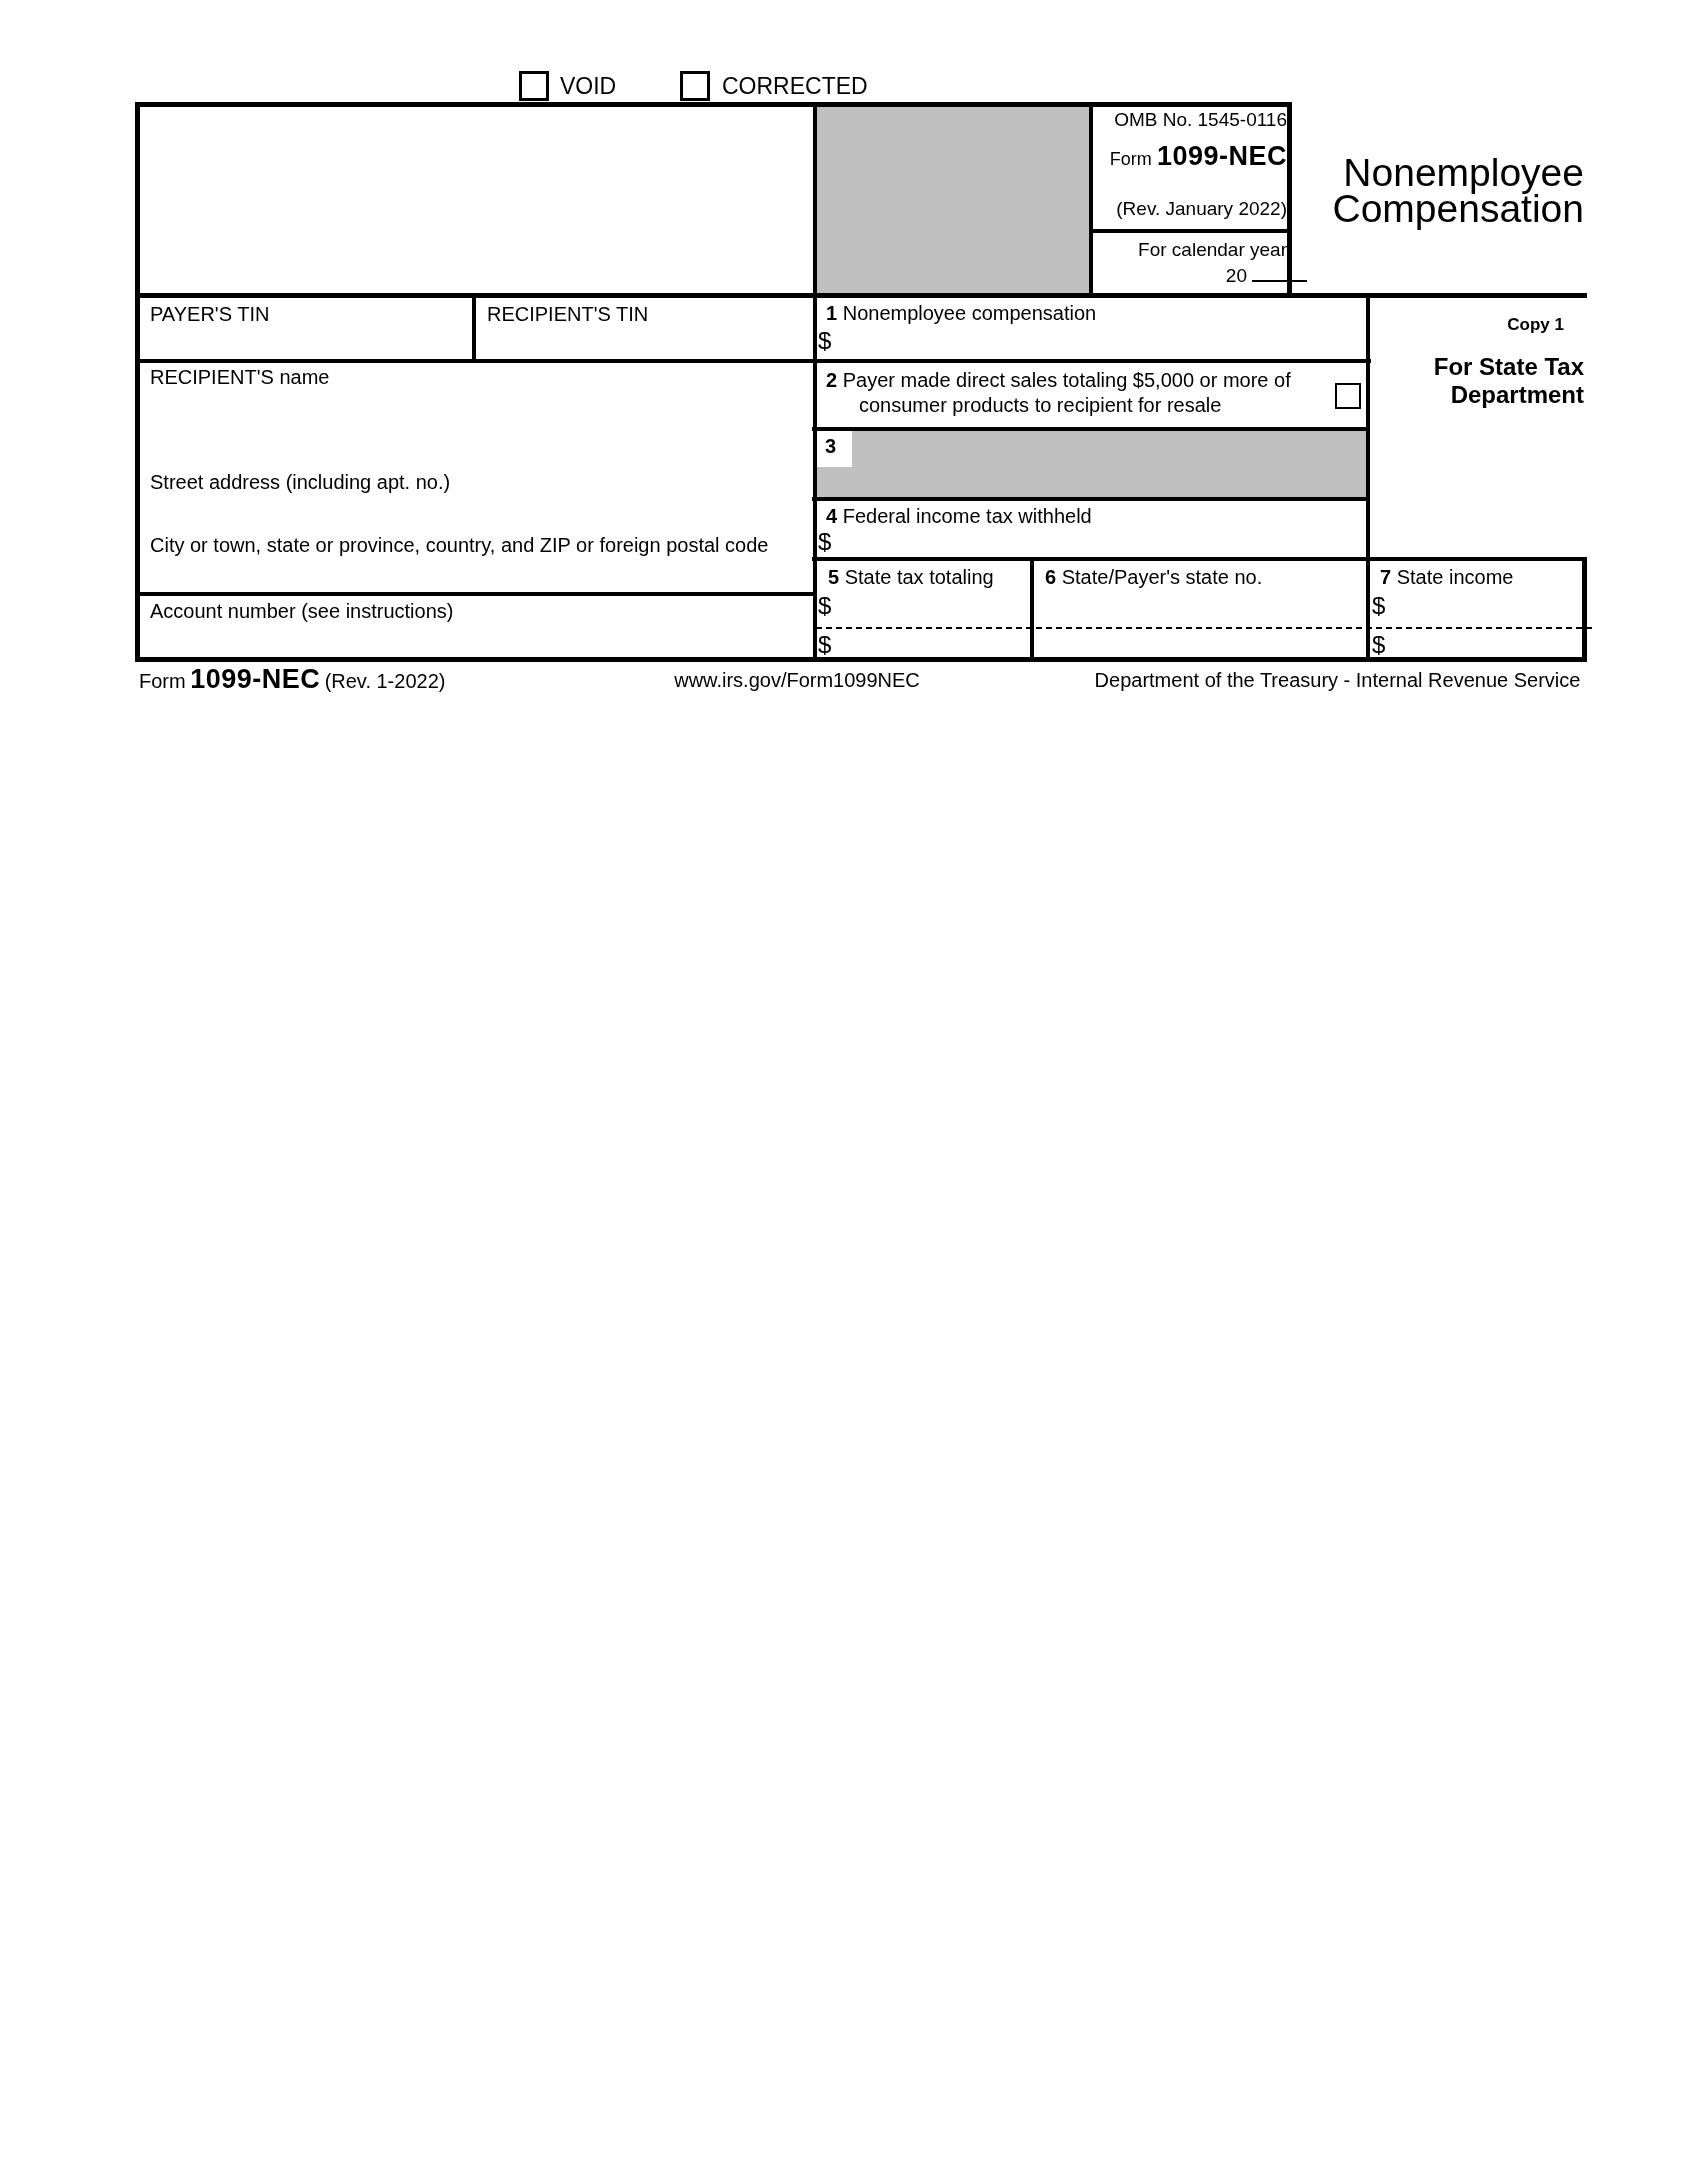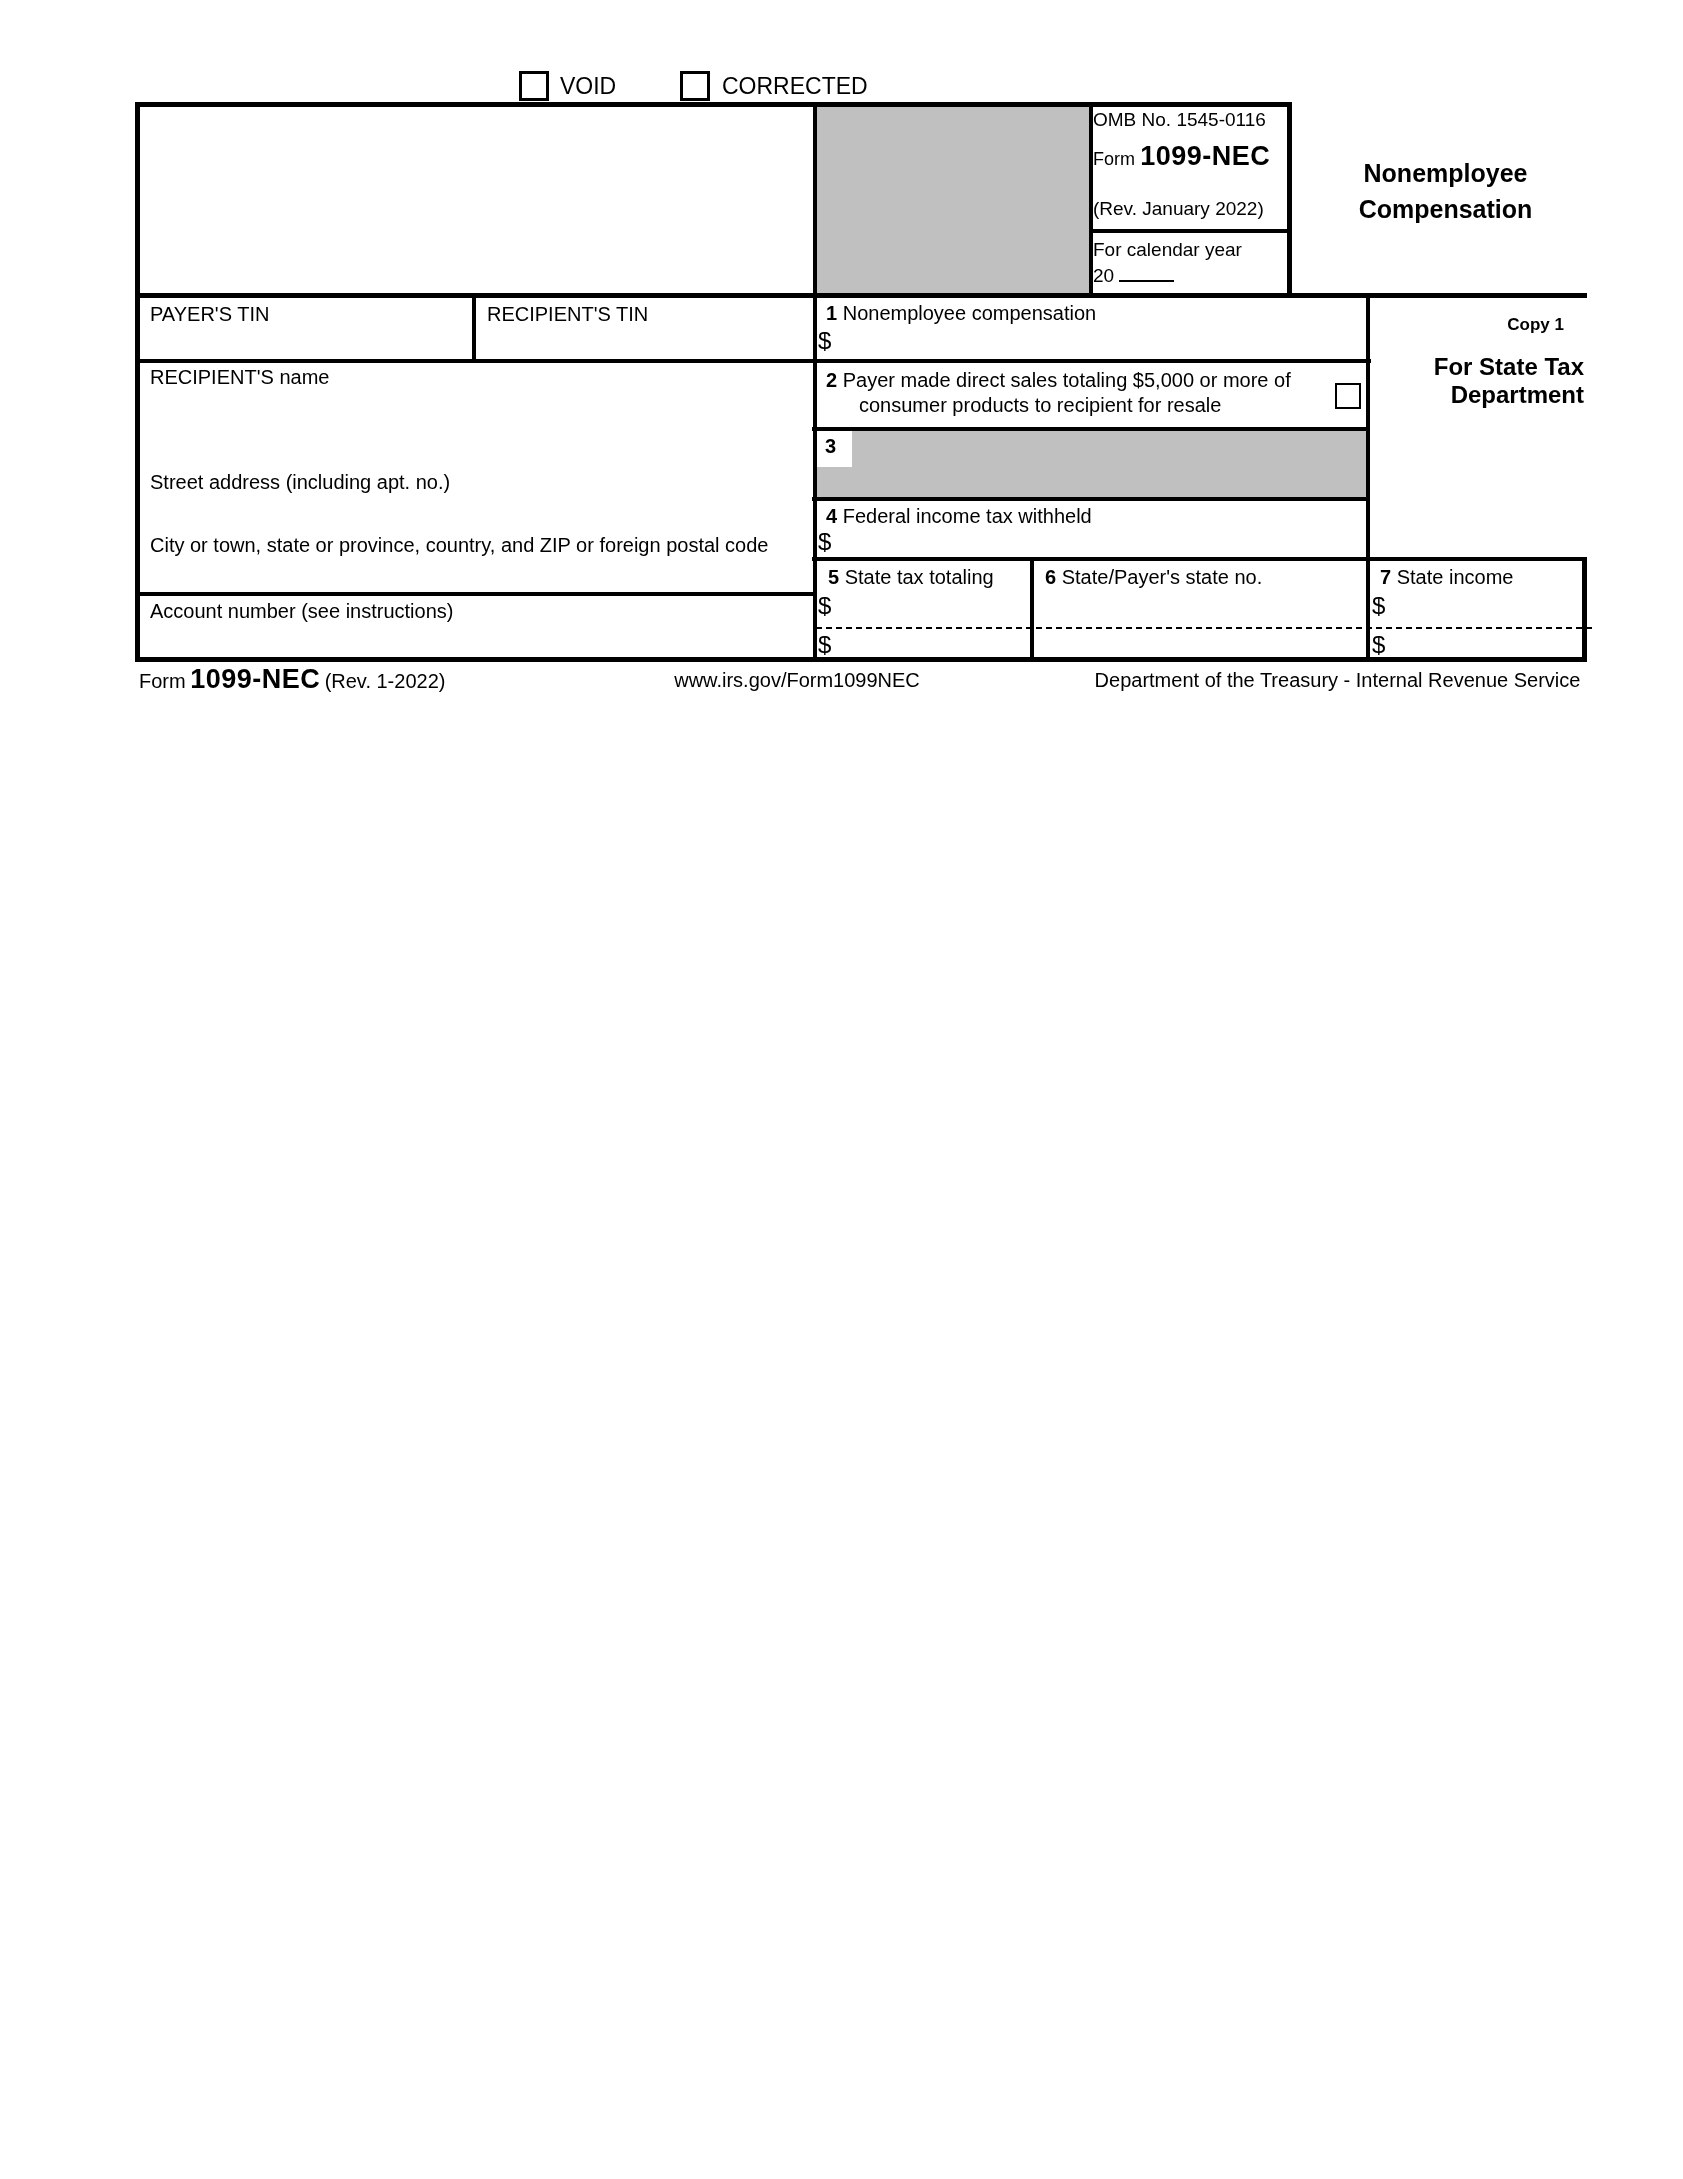--- a/index.html
+++ b/index.html
@@ -8,24 +8,24 @@
   .abs{position:absolute;}
   .ln{position:absolute;background:#000;}
   .dashed{position:absolute;border-top:2px dashed #000;height:0;}
   .gray{position:absolute;}
   .lbl{position:absolute;font-size:20px;line-height:26px;color:#000;}
   .num{font-weight:bold;}
   .dollar{position:absolute;font-size:24px;line-height:24px;color:#000;}
   .cb{position:absolute;background:#fff;border:3px solid #000;box-sizing:border-box;}
   .cb-small{position:absolute;background:#fff;border:2px solid #000;box-sizing:border-box;}
   .void-lbl{position:absolute;font-size:23px;line-height:30px;}
-  .title{position:absolute;font-size:25px;line-height:36px;font-weight:bold;text-align:center;}
+  .title{position:absolute;font-size:39px;line-height:36px;font-weight:normal;text-align:right;}
   .copy1{position:absolute;font-size:17px;line-height:30px;font-weight:bold;text-align:right;}
   .copysub{position:absolute;font-size:24px;line-height:28px;font-weight:bold;text-align:right;}
-  .ombline{position:absolute;text-align:left;font-size:19px;line-height:22px;}
+  .ombline{position:absolute;text-align:right;font-size:19px;line-height:22px;}
   .formword{font-size:18px;}
   .formnum{font-size:27px;font-weight:bold;letter-spacing:0.5px;}
   .yearblank{display:inline-block;width:55px;height:20px;border-bottom:2px solid #000;margin-left:5px;}
   .footer-small{font-size:20px;}
   .footer-big{font-size:27px;font-weight:bold;letter-spacing:0.5px;}
   .entry{position:absolute;background:transparent;}
   .whitesq{position:absolute;background:#fff;}
 </style>
 </head>
 <body>

